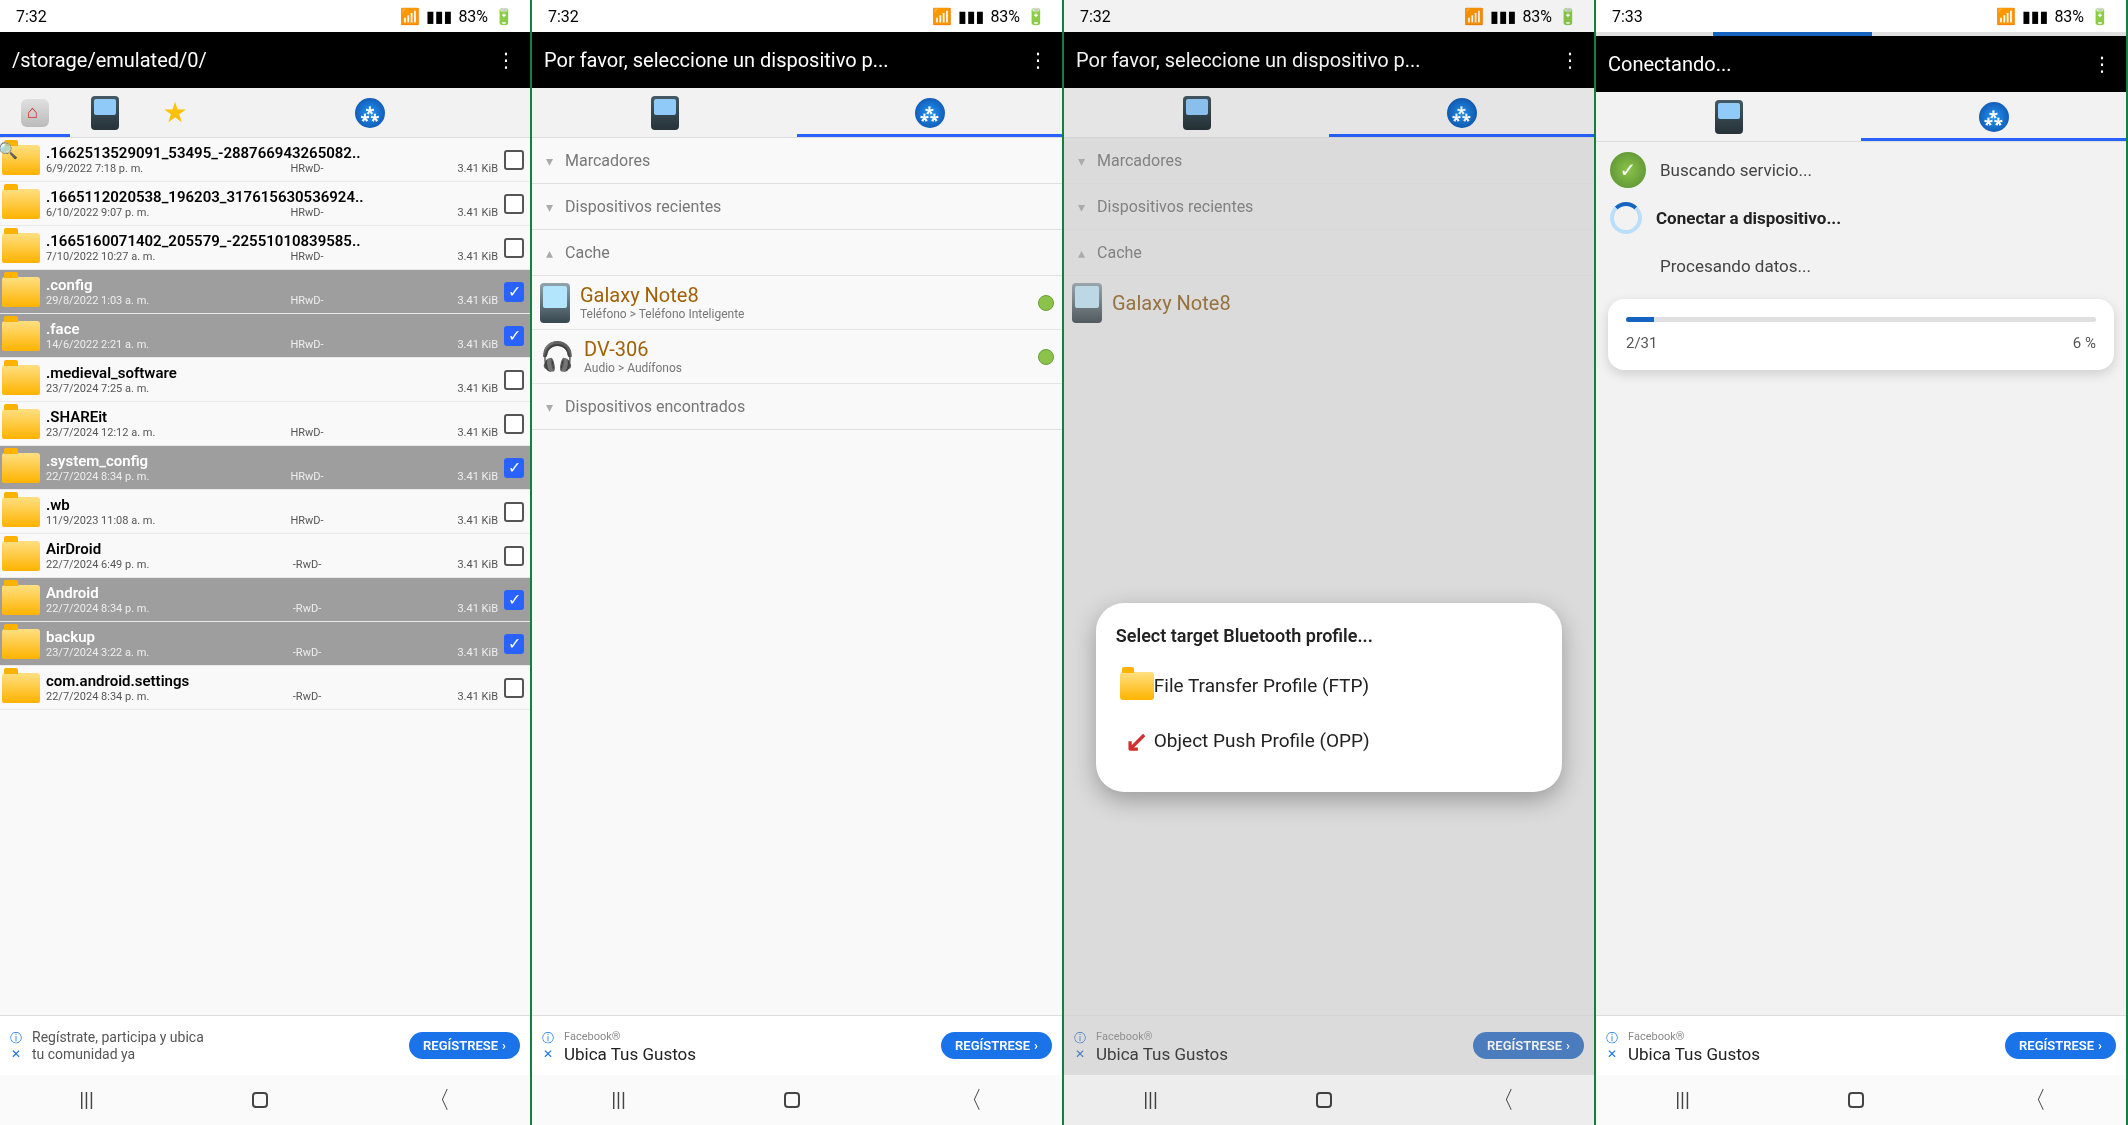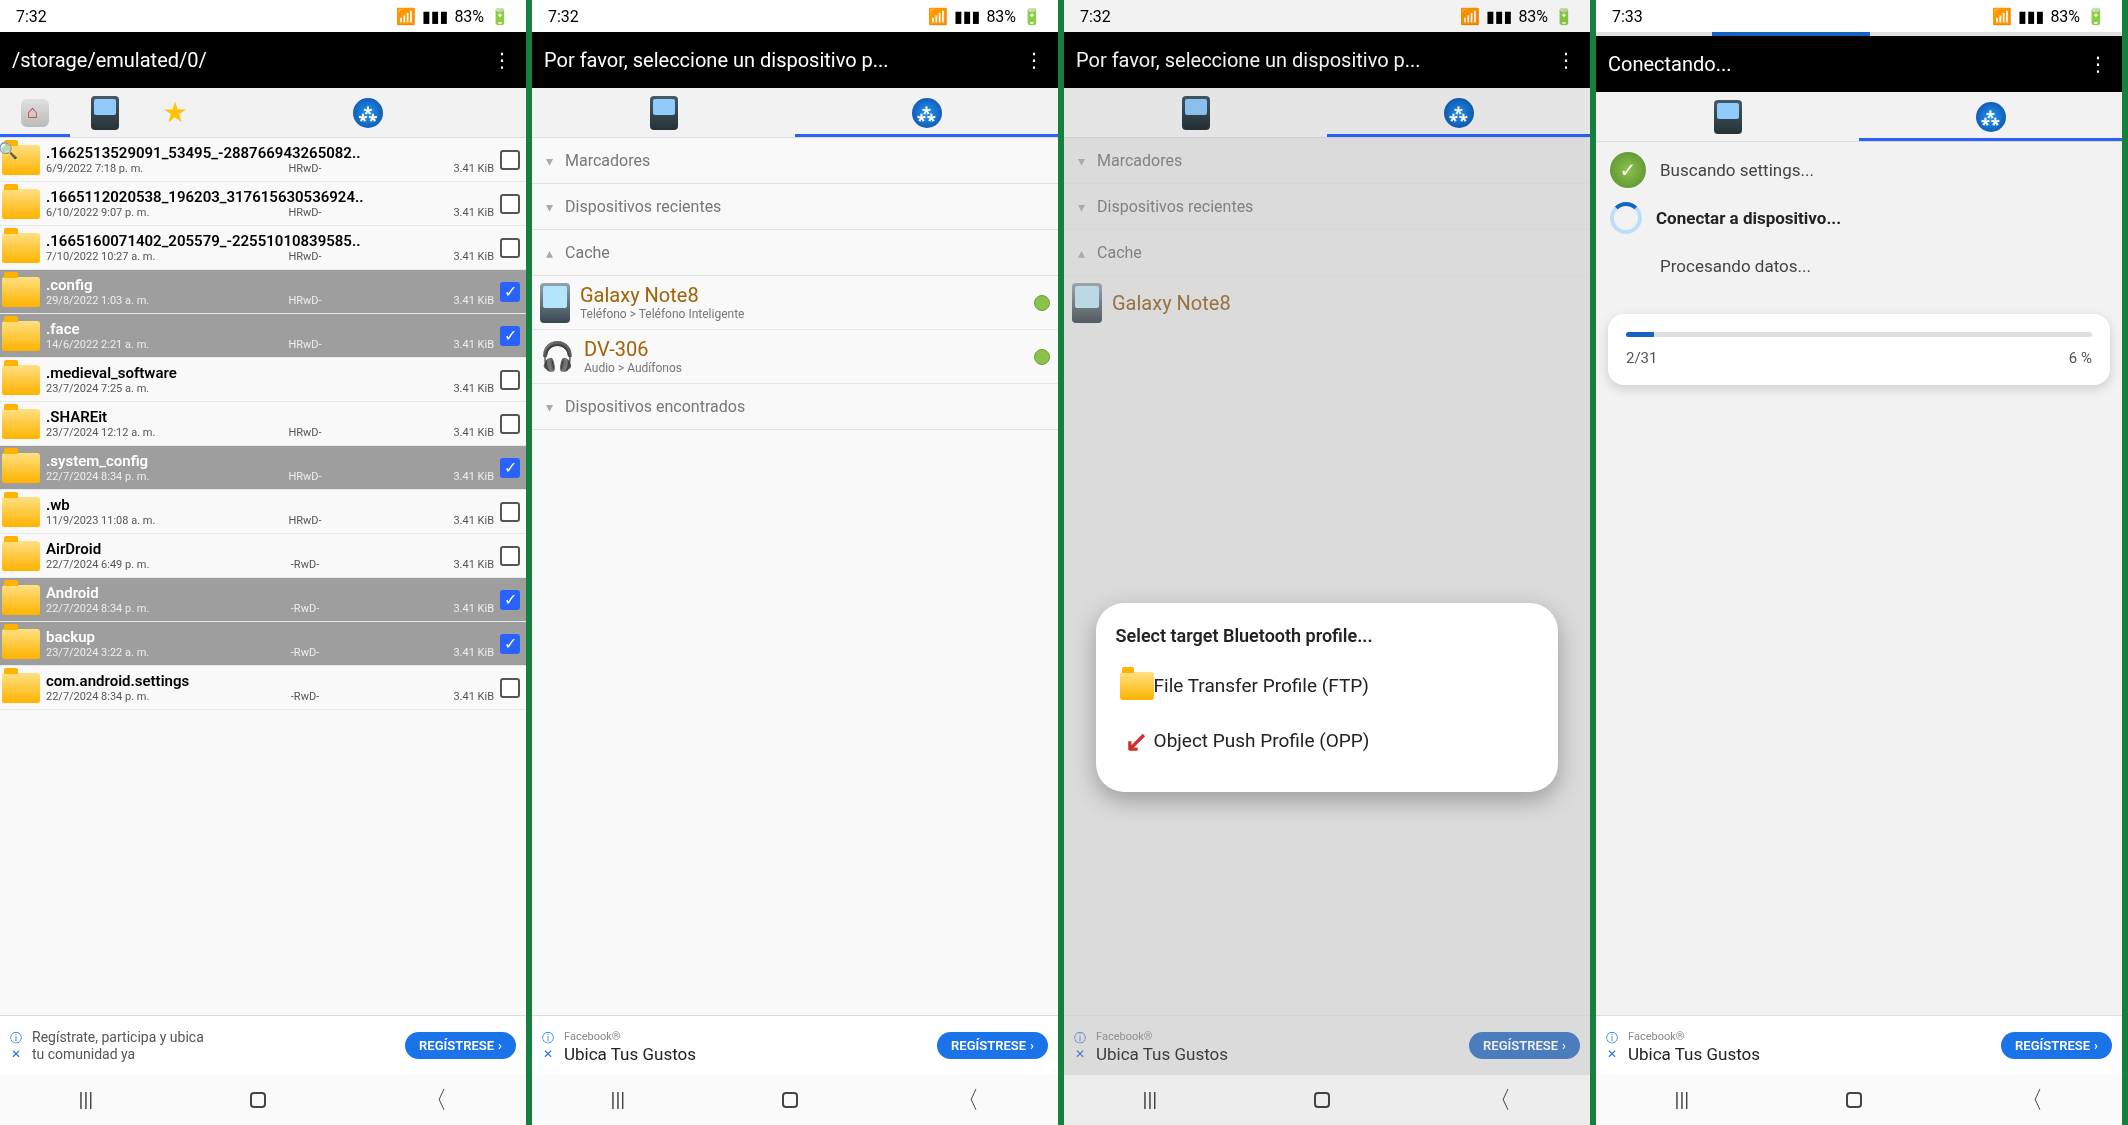--- a/index.html
+++ b/index.html
@@ -1,17 +1,17 @@
 <!DOCTYPE html>
 <html><head>
 <meta charset="utf-8">
 <style>
 *{box-sizing:border-box;margin:0;padding:0;font-family:Roboto,Arial,sans-serif}
 body{display:flex;width:2128px;height:1125px;background:#ddd}
-.phone{flex:1;height:100%;background:#f5f5f5;border-right:6px solid #15803d;display:flex;flex-direction:column;position:relative;overflow:hidden}
+.phone{flex:1;height:100%;background:#f5f5f5;border-right:2px solid #15803d;display:flex;flex-direction:column;position:relative;overflow:hidden}
 .status-bar{height:32px;background:#fff;display:flex;align-items:center;justify-content:space-between;padding:0 16px;font-size:16px;color:#000}
 .status-right{display:flex;align-items:center;gap:6px}
 .title-bar{height:56px;background:#000;color:#fff;display:flex;align-items:center;justify-content:space-between;padding:0 12px}
 .title-text{font-size:20px;overflow:hidden;text-overflow:ellipsis;white-space:nowrap;flex:1}
 .menu-dots{width:24px;text-align:center;font-size:20px}
 .tabs{height:50px;background:#f2f2f2;display:flex;align-items:stretch;border-bottom:1px solid #ddd}
 .tab{flex:1;display:flex;align-items:center;justify-content:center;position:relative}
 .tab.active::after{content:"";position:absolute;bottom:0;left:0;right:0;height:3px;background:#2962ff}
 .tab-mini{flex:0 0 70px}
 .star{color:#ffc107;font-size:28px}
@@ -69,21 +69,21 @@
 .dlg-item{display:flex;align-items:center;gap:0;padding:12px 4px}
 .dlg-label{font-size:19px;color:#222;line-height:1.3}
 .greyed .content,.greyed .ad-banner{filter:grayscale(.3);opacity:.85;background:#e5e5e5}
 .greyed .section-h,.greyed .dev-row{background:#e5e5e5}
 .connect-list{padding:4px 0}
 .connect-row{height:48px;display:flex;align-items:center;gap:14px;padding:0 14px}
 .check-circle{width:36px;height:36px;border-radius:50%;background:radial-gradient(circle,#8bc34a,#558b2f);display:flex;align-items:center;justify-content:center;color:#fff;font-size:20px}
 .spinner{width:32px;height:32px;border:4px solid #bbdefb;border-top-color:#1565c0;border-radius:50%}
 .connect-label{font-size:17px;color:#444}
 .connect-label.bold{font-weight:700;color:#222}
-.progress-card{background:#fff;border-radius:16px;margin:20px 12px;padding:18px;box-shadow:0 4px 12px rgba(0,0,0,.15)}
+.progress-card{background:#fff;border-radius:16px;margin:5px 12px;padding:18px;box-shadow:0 4px 12px rgba(0,0,0,.15)}
 .prog-track{height:5px;background:#e0e0e0;border-radius:3px;overflow:hidden;margin-bottom:12px}
 .prog-fill{height:100%;background:#1565c0;width:6%}
 .prog-labels{display:flex;justify-content:space-between;font-size:15px;color:#555}
 .thin-bar{height:4px;background:#e0e0e0;position:relative}
 .thin-bar::before{content:"";position:absolute;left:22%;width:30%;height:100%;background:#1565c0}
 </style>
 </head>
 <body>
 
 <div class="phone">
@@ -443,21 +443,21 @@
         <span class="pda-icon"></span>
       </div>
     <div class="tab active">
         <span class="bt-icon">⁂</span>
       </div>
   </div>
   <div class="content" style="background:#f2f2f2">
     <div class="connect-list" id="steps4">
         <div class="connect-row">
           <span class="check-circle">✓</span>
-          <span class="connect-label">Buscando settings...</span>
+          <span class="connect-label">Buscando servicio...</span>
         </div>
         <div class="connect-row">
           <span class="spinner"></span>
           <span class="connect-label bold">Conectar a dispositivo...</span>
         </div>
         <div class="connect-row">
           <span style="width:36px"></span>
           <span class="connect-label">Procesando datos...</span>
         </div>
       </div>

